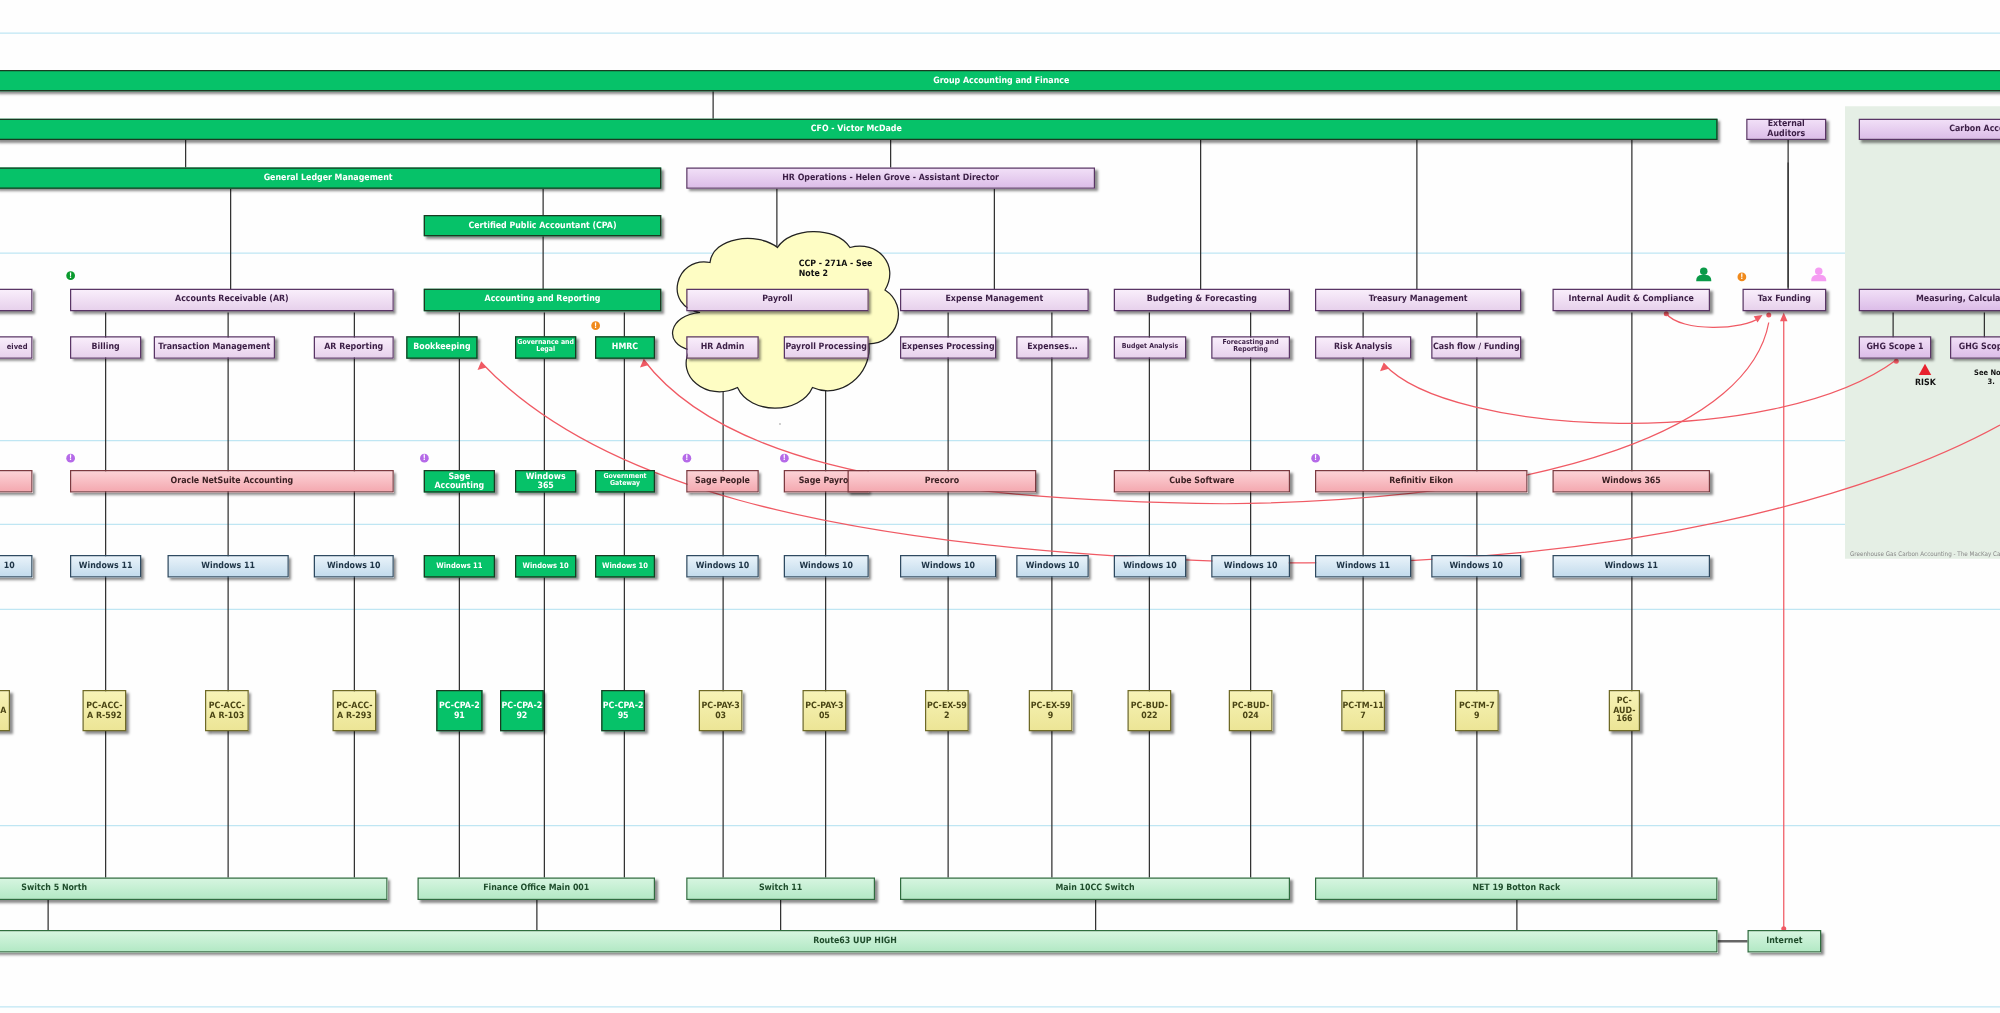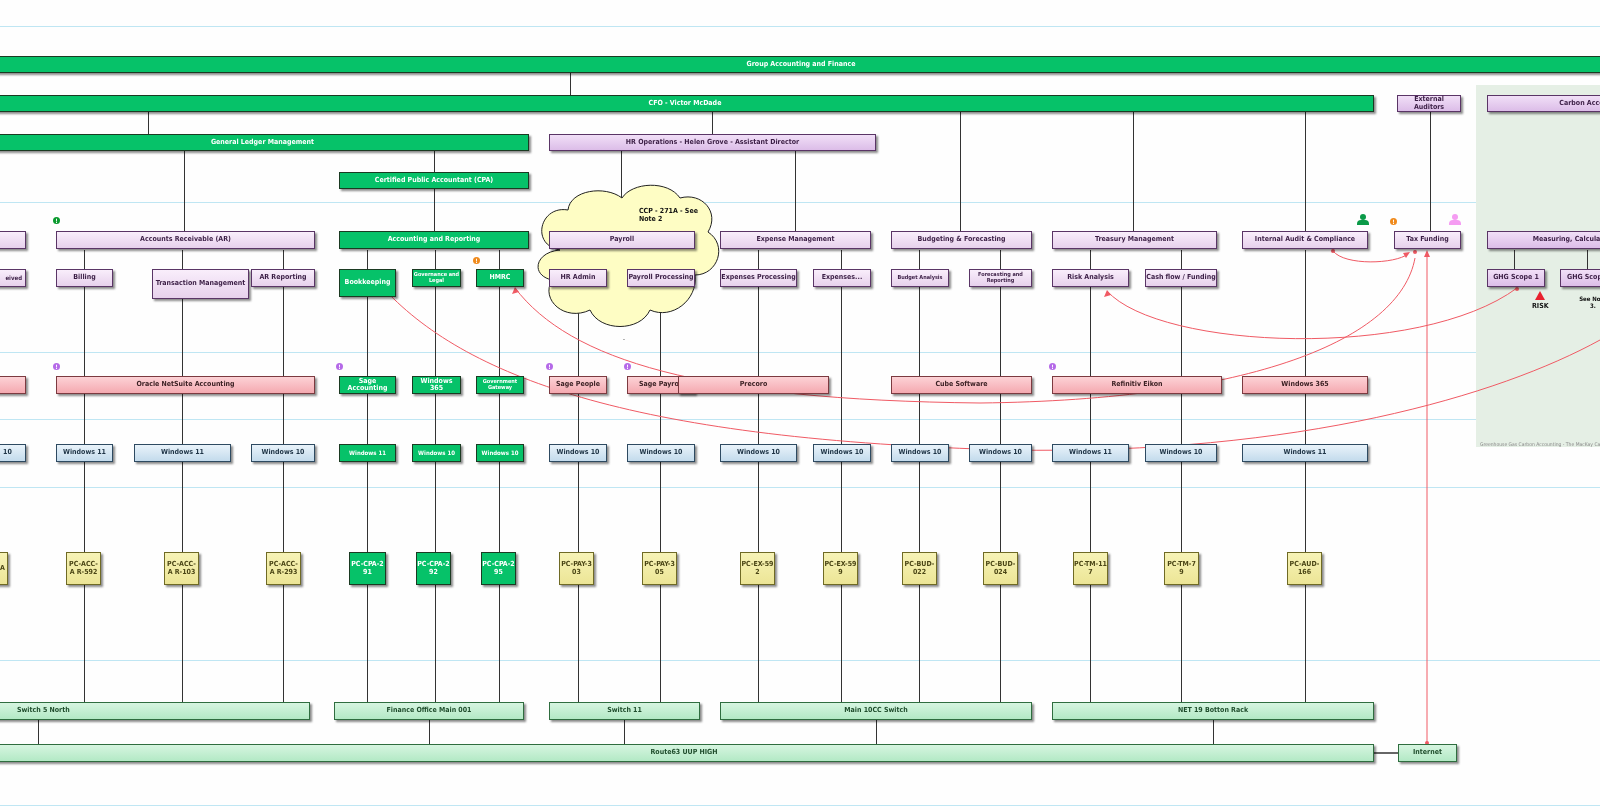--- a/index.html
+++ b/index.html
@@ -137,23 +137,23 @@
 <div class="box p" style="left:549px;top:231px;width:146px;height:18px">Payroll</div>
 <div class="box p" style="left:720px;top:231px;width:151px;height:18px">Expense Management</div>
 <div class="box p" style="left:891px;top:231px;width:141px;height:18px">Budgeting &amp; Forecasting</div>
 <div class="box p" style="left:1052px;top:231px;width:165px;height:18px">Treasury Management</div>
 <div class="box p" style="left:1242px;top:231px;width:126px;height:18px">Internal Audit &amp; Compliance</div>
 <div class="box p" style="left:1394px;top:231px;width:67px;height:18px">Tax Funding</div>
 <div class="box pd" style="left:1487px;top:231px;width:130px;height:18px;justify-content:flex-end;padding-right:6px">Measuring, Calculatin</div>
 
 <div class="box p" style="left:-6px;top:269px;width:32px;height:18px;font-size:6px;justify-content:flex-end;padding-right:3px">eived</div>
 <div class="box p" style="left:56px;top:269px;width:57px;height:18px">Billing</div>
-<div class="box p" style="left:152px;top:269px;width:97px;height:30px">Transaction Management</div>
+<div class="box p" style="left:123px;top:269px;width:97px;height:18px">Transaction Management</div>
 <div class="box p" style="left:251px;top:269px;width:64px;height:18px">AR Reporting</div>
-<div class="box g" style="left:339px;top:269px;width:57px;height:28px">Bookkeeping</div>
+<div class="box g" style="left:325px;top:269px;width:57px;height:18px">Bookkeeping</div>
 <div class="box g gbig" style="left:412px;top:269px;width:49px;height:18px;font-size:5.5px">Governance and Legal</div>
 <div class="box g" style="left:476px;top:269px;width:48px;height:18px">HMRC</div>
 <div class="box p" style="left:549px;top:269px;width:58px;height:18px">HR Admin</div>
 <div class="box p" style="left:627px;top:269px;width:68px;height:18px">Payroll Processing</div>
 <div class="box p" style="left:720px;top:269px;width:77px;height:18px">Expenses Processing</div>
 <div class="box p" style="left:813px;top:269px;width:58px;height:18px">Expenses...</div>
 <div class="box p" style="left:891px;top:269px;width:58px;height:18px;font-size:5.5px">Budget Analysis</div>
 <div class="box p" style="left:969px;top:269px;width:63px;height:18px;font-size:5.5px">Forecasting and Reporting</div>
 <div class="box p" style="left:1052px;top:269px;width:77px;height:18px">Risk Analysis</div>
 <div class="box p" style="left:1145px;top:269px;width:72px;height:18px">Cash flow / Funding</div>
@@ -187,31 +187,31 @@
 <div class="box b" style="left:969px;top:444px;width:63px;height:18px">Windows 10</div>
 <div class="box b" style="left:1052px;top:444px;width:77px;height:18px">Windows 11</div>
 <div class="box b" style="left:1145px;top:444px;width:72px;height:18px">Windows 10</div>
 <div class="box b" style="left:1242px;top:444px;width:126px;height:18px">Windows 11</div>
 
 <div class="box y" style="left:-26px;top:552px;width:34px;height:33px;justify-content:flex-end;padding-right:2px">-A</div>
 <div class="box y" style="left:66px;top:552px;width:35px;height:33px">PC-ACC-A R-592</div>
 <div class="box y" style="left:164px;top:552px;width:35px;height:33px">PC-ACC-A R-103</div>
 <div class="box y" style="left:266px;top:552px;width:35px;height:33px">PC-ACC-A R-293</div>
 <div class="box g" style="left:349px;top:552px;width:37px;height:33px">PC-CPA-2 91</div>
-<div class="box g" style="left:416px;top:552px;width:35px;height:33px">PC-CPA-2 92</div>
+<div class="box g" style="left:400px;top:552px;width:35px;height:33px">PC-CPA-2 92</div>
 <div class="box g" style="left:481px;top:552px;width:35px;height:33px">PC-CPA-2 95</div>
 <div class="box y" style="left:559px;top:552px;width:35px;height:33px">PC-PAY-3 03</div>
 <div class="box y" style="left:642px;top:552px;width:35px;height:33px">PC-PAY-3 05</div>
 <div class="box y" style="left:740px;top:552px;width:35px;height:33px">PC-EX-59 2</div>
 <div class="box y" style="left:823px;top:552px;width:35px;height:33px">PC-EX-59 9</div>
 <div class="box y" style="left:902px;top:552px;width:35px;height:33px">PC-BUD- 022</div>
 <div class="box y" style="left:983px;top:552px;width:35px;height:33px">PC-BUD- 024</div>
 <div class="box y" style="left:1073px;top:552px;width:35px;height:33px">PC-TM-11 7</div>
 <div class="box y" style="left:1164px;top:552px;width:35px;height:33px">PC-TM-7 9</div>
-<div class="box y" style="left:1287px;top:552px;width:35px;height:33px">PC-AUD- 166</div>
+<div class="box y" style="left:1287px;top:552px;width:25px;height:33px">PC-AUD- 166</div>
 
 <div class="box n" style="left:-6px;top:702px;width:316px;height:18px;justify-content:flex-start;padding-left:22px">Switch 5 North</div>
 <div class="box n" style="left:334px;top:702px;width:190px;height:18px">Finance Office Main 001</div>
 <div class="box n" style="left:549px;top:702px;width:151px;height:18px">Switch 11</div>
 <div class="box n" style="left:720px;top:702px;width:312px;height:18px">Main 10CC Switch</div>
 <div class="box n" style="left:1052px;top:702px;width:322px;height:18px">NET 19 Botton Rack</div>
 
 <div class="box n" style="left:-6px;top:744px;width:1380px;height:18px">Route63 UUP HIGH</div>
 <div class="box n" style="left:1398px;top:744px;width:59px;height:18px">Internet</div>
 

